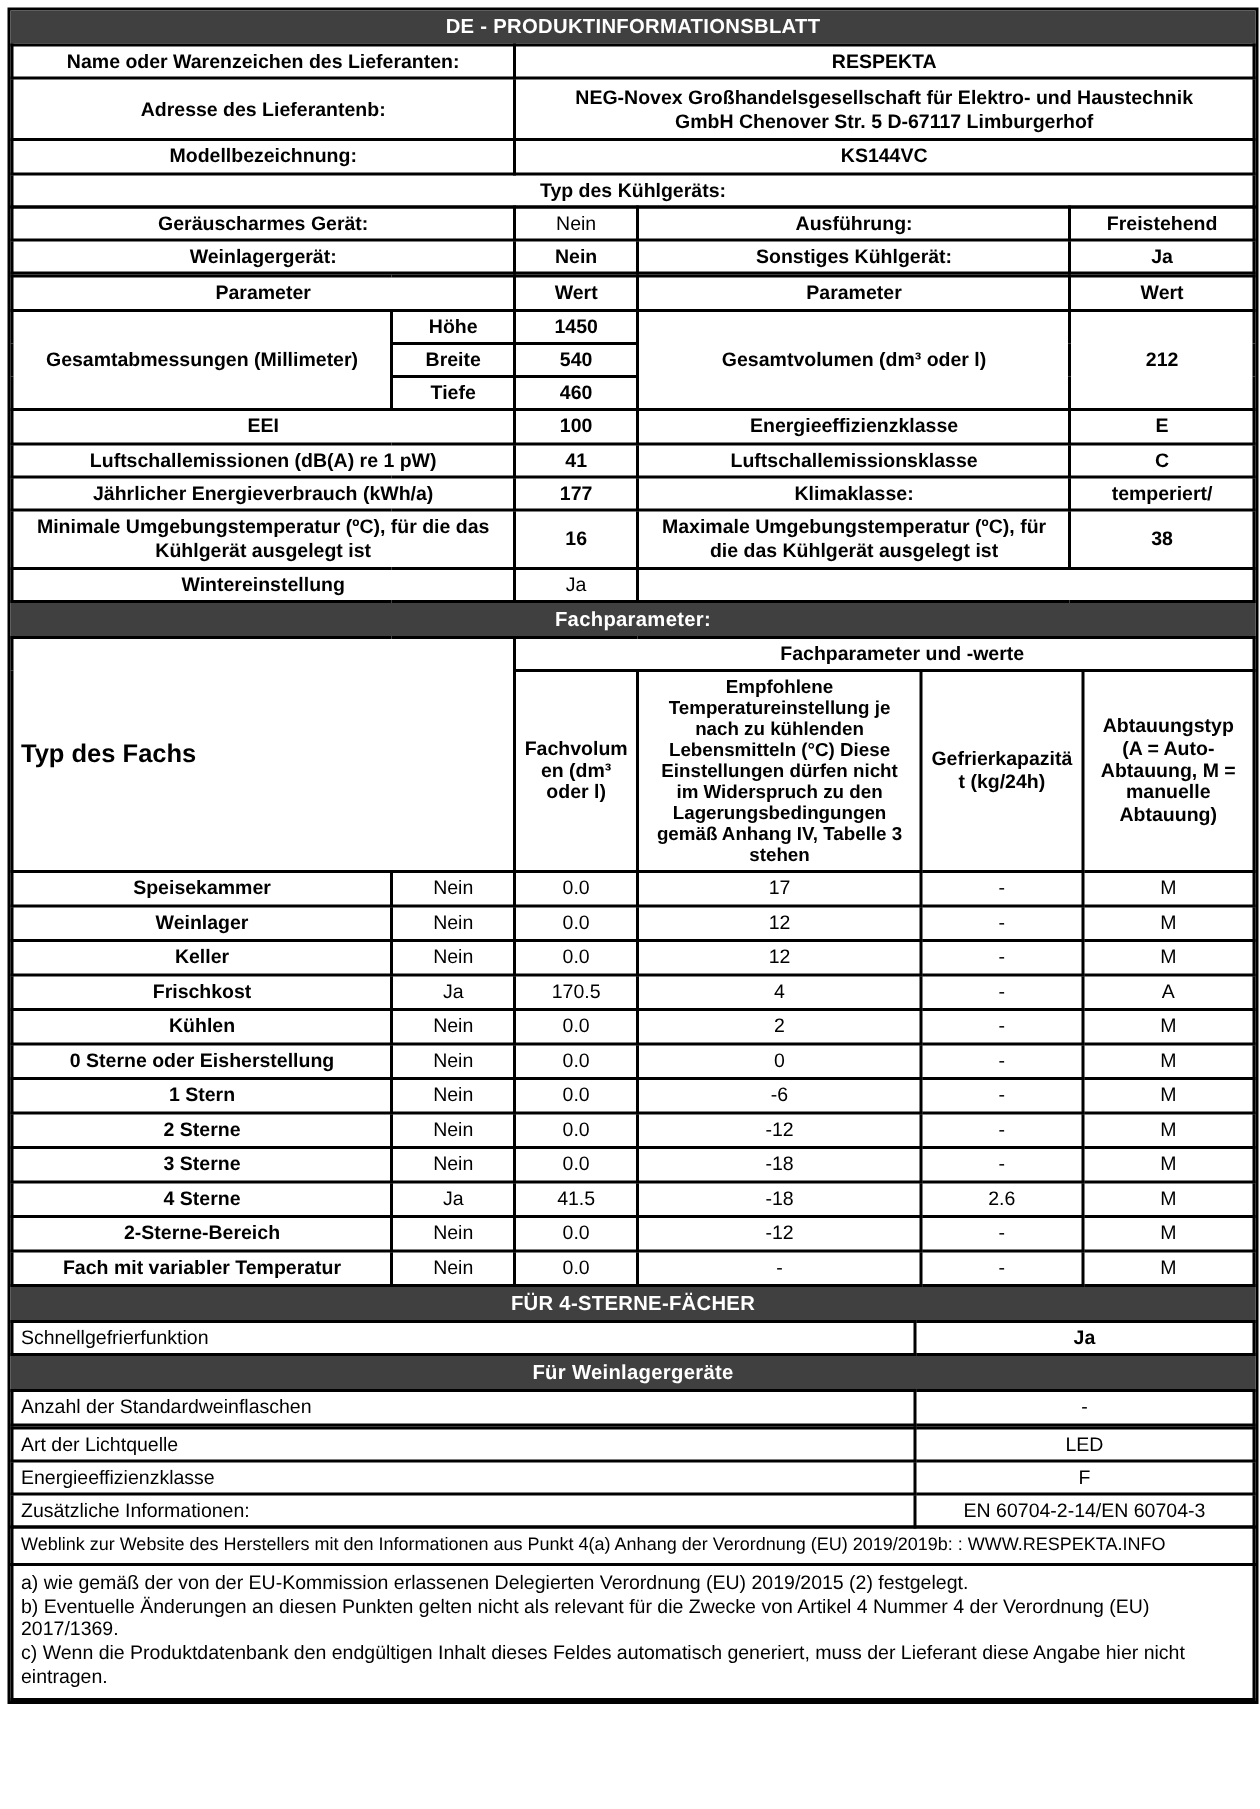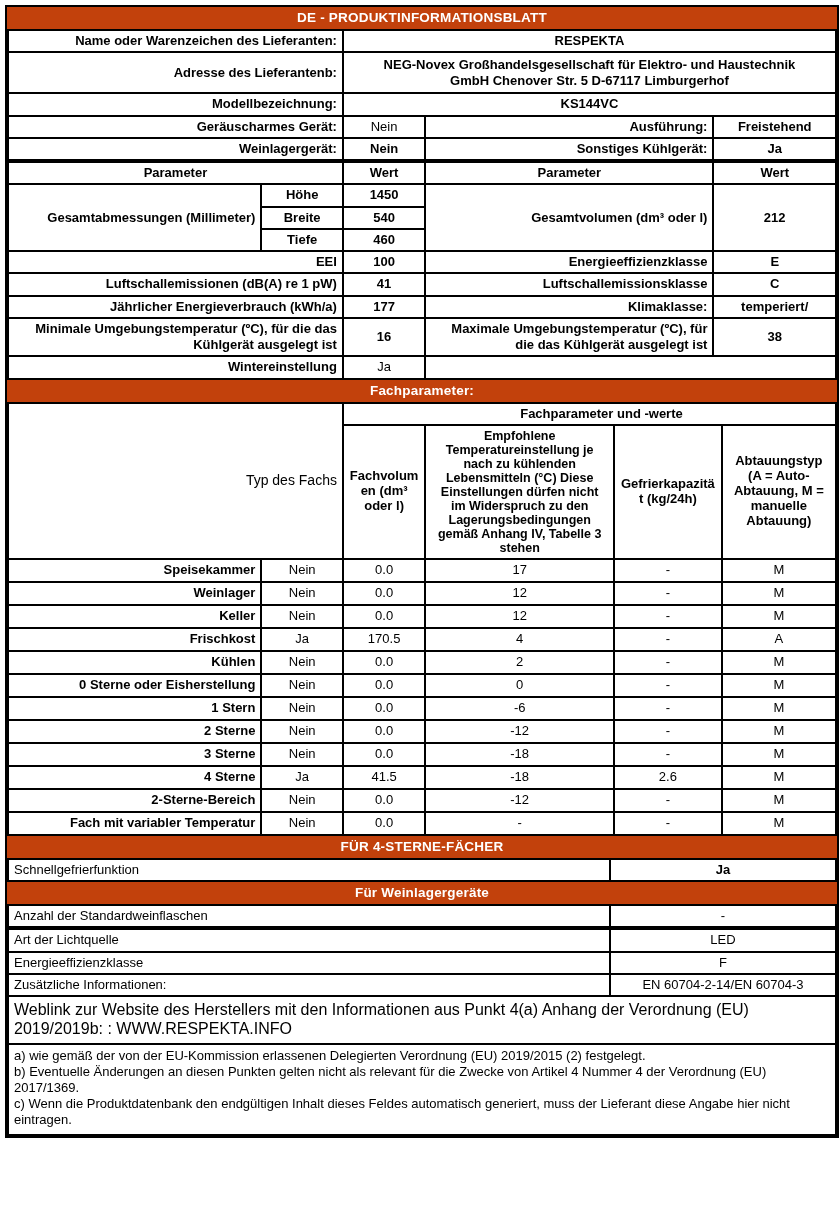--- a/index.html
+++ b/index.html
@@ -1,36 +1,36 @@
 <!DOCTYPE html>
 <html lang="de"><head>
 <meta charset="utf-8">
 <style>
   html,body{margin:0;padding:0;background:#fff;color:#000;
     font-family:"Liberation Sans","DejaVu Sans",sans-serif;}
   .page{width:830px;margin:5px 0 0 5px;border:2px solid #000;background:#fff;}
-  .bar{background:#c2410c;color:#fff;font-weight:bold;text-align:center;
+  .bar{background:#404040;color:#fff;font-weight:bold;text-align:center;
     font-size:13.5px;padding:3px 0 4px 0;letter-spacing:.2px;}
   table{width:100%;border-collapse:collapse;table-layout:fixed;}
   .pull{margin-top:-2px;}
   td,th{border:2px solid #000;padding:2px 5px;font-size:13px;line-height:1.25;
     vertical-align:middle;overflow-wrap:break-word;word-wrap:break-word;}
   th{font-weight:bold;text-align:center;}
-  .lbl{font-weight:bold;text-align:right;}
+  .lbl{font-weight:bold;text-align:center;}
   .lblr{font-weight:normal;text-align:left;}
   .val{font-weight:bold;text-align:center;}
   .valr{font-weight:normal;text-align:center;}
   .addr{height:41px;}
   .minrow td{height:32px;}
-  .typfach{font-weight:normal;text-align:right;font-size:14px;}
+  .typfach{font-weight:bold;text-align:left;font-size:17px;}
   .tallhdr th{line-height:1.15;}
   .temphdr{font-size:12.5px;line-height:1.12 !important;padding:2px 6px;}
   .grph{font-weight:bold;text-align:center;padding-left:29px;}
   .crow td{height:17px;}
-  .weblink td{font-size:16px;line-height:1.2;padding:3px 5px 5px 5px;}
+  .weblink td{font-size:12px;line-height:1.2;padding:3px 5px 5px 5px;}
   .foot td{font-size:13px;line-height:1.22;padding:3px 5px 6px 5px;}
   .foot div{margin:0;}
 </style>
 </head>
 <body>
 
 <div class="page">
 
   <div class="bar">
     <span>DE - PRODUKTINFORMATIONSBLATT</span>
@@ -46,20 +46,23 @@
       <td class="lbl">Name oder Warenzeichen des Lieferanten:</td>
       <td class="val">RESPEKTA</td>
     </tr>
     <tr class="addr">
       <td class="lbl">Adresse des Lieferantenb:</td>
       <td class="val" style="padding:3px 24px;">NEG-Novex Großhandelsgesellschaft für Elektro- und Haustechnik GmbH Chenover Str. 5 D-67117 Limburgerhof</td>
     </tr>
     <tr>
       <td class="lbl">Modellbezeichnung:</td>
       <td class="val">KS144VC</td>
+    </tr>
+    <tr>
+      <td class="lbl" colspan="2">Typ des Kühlgeräts:</td>
     </tr>
   </tbody>
     </table>
 
   <table class="pull">
     <colgroup>
         <col style="width:40.45%">
         <col style="width:9.95%">
         <col style="width:34.8%">
         <col style="width:14.8%">

